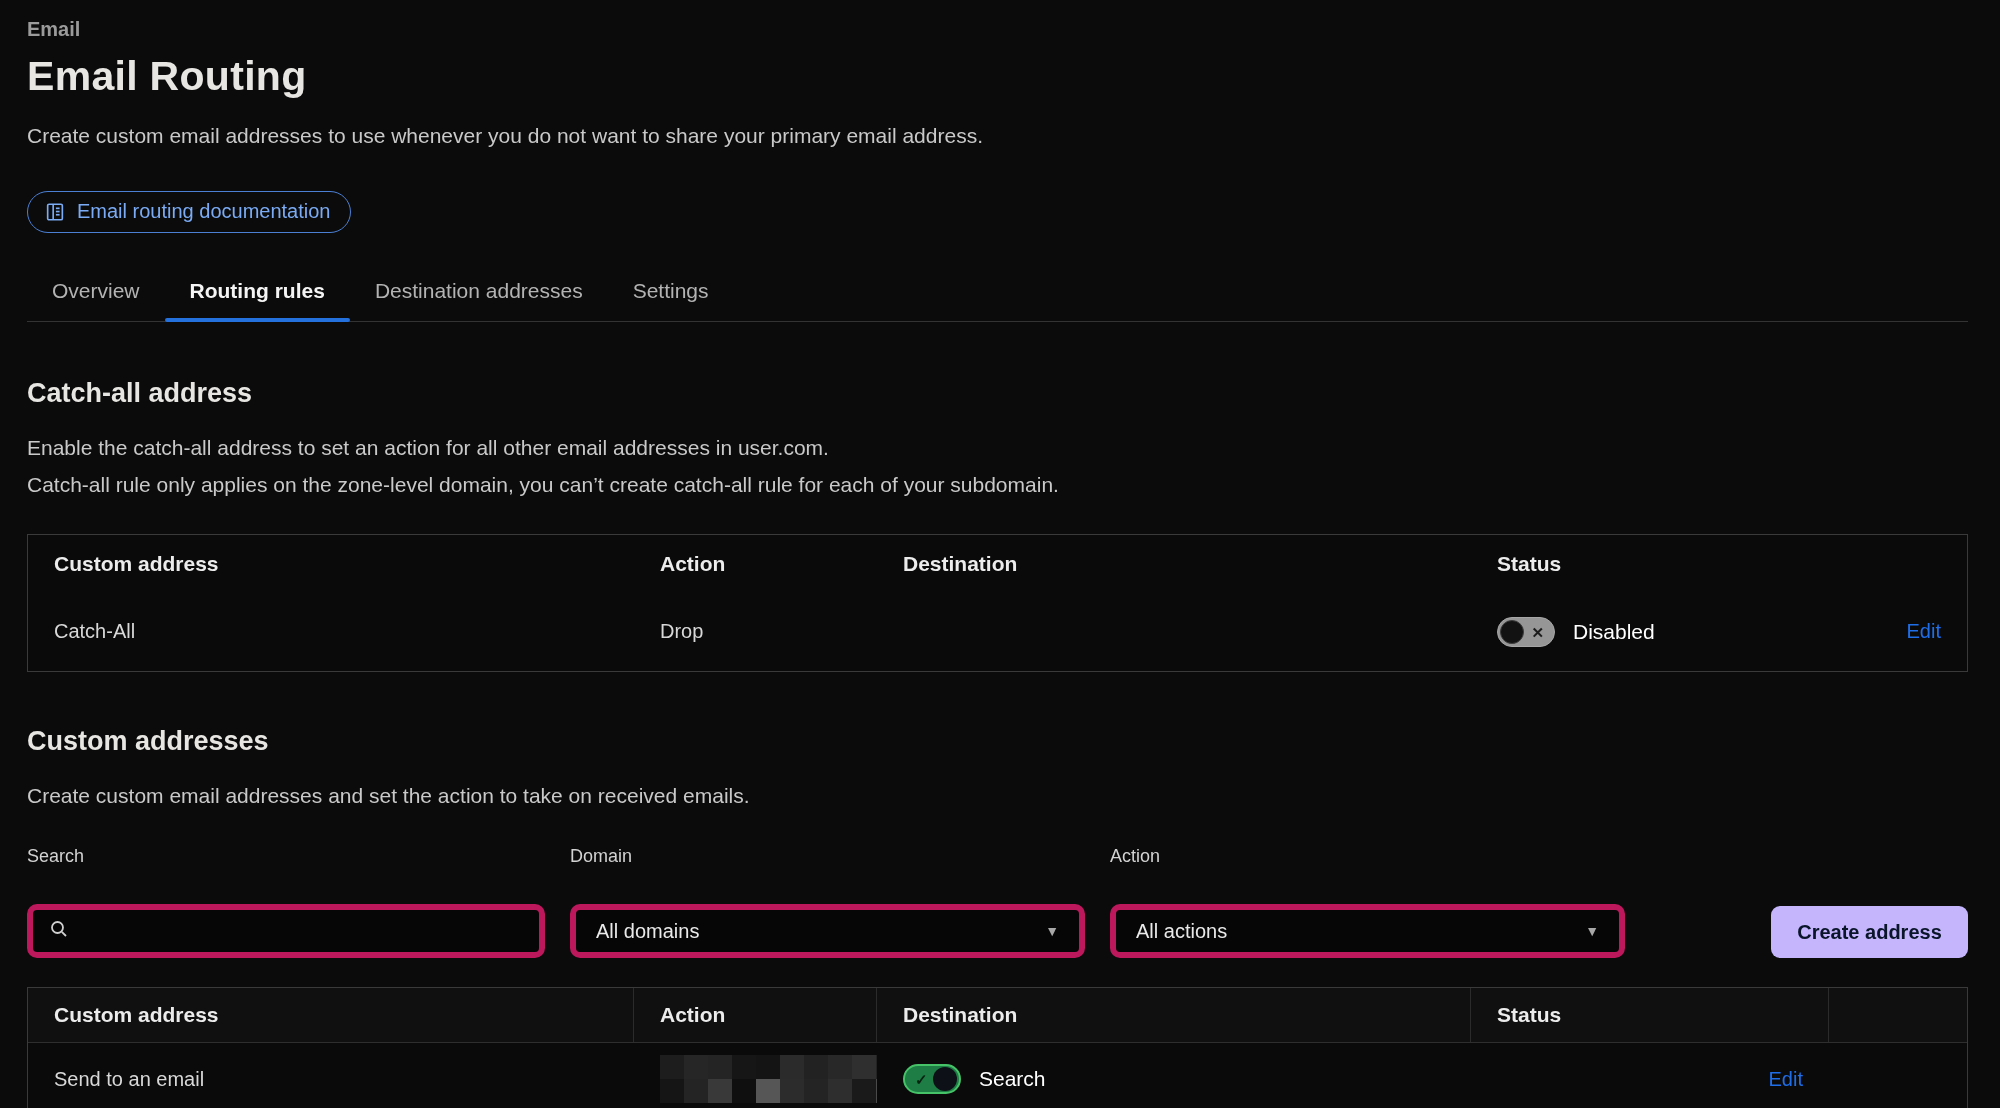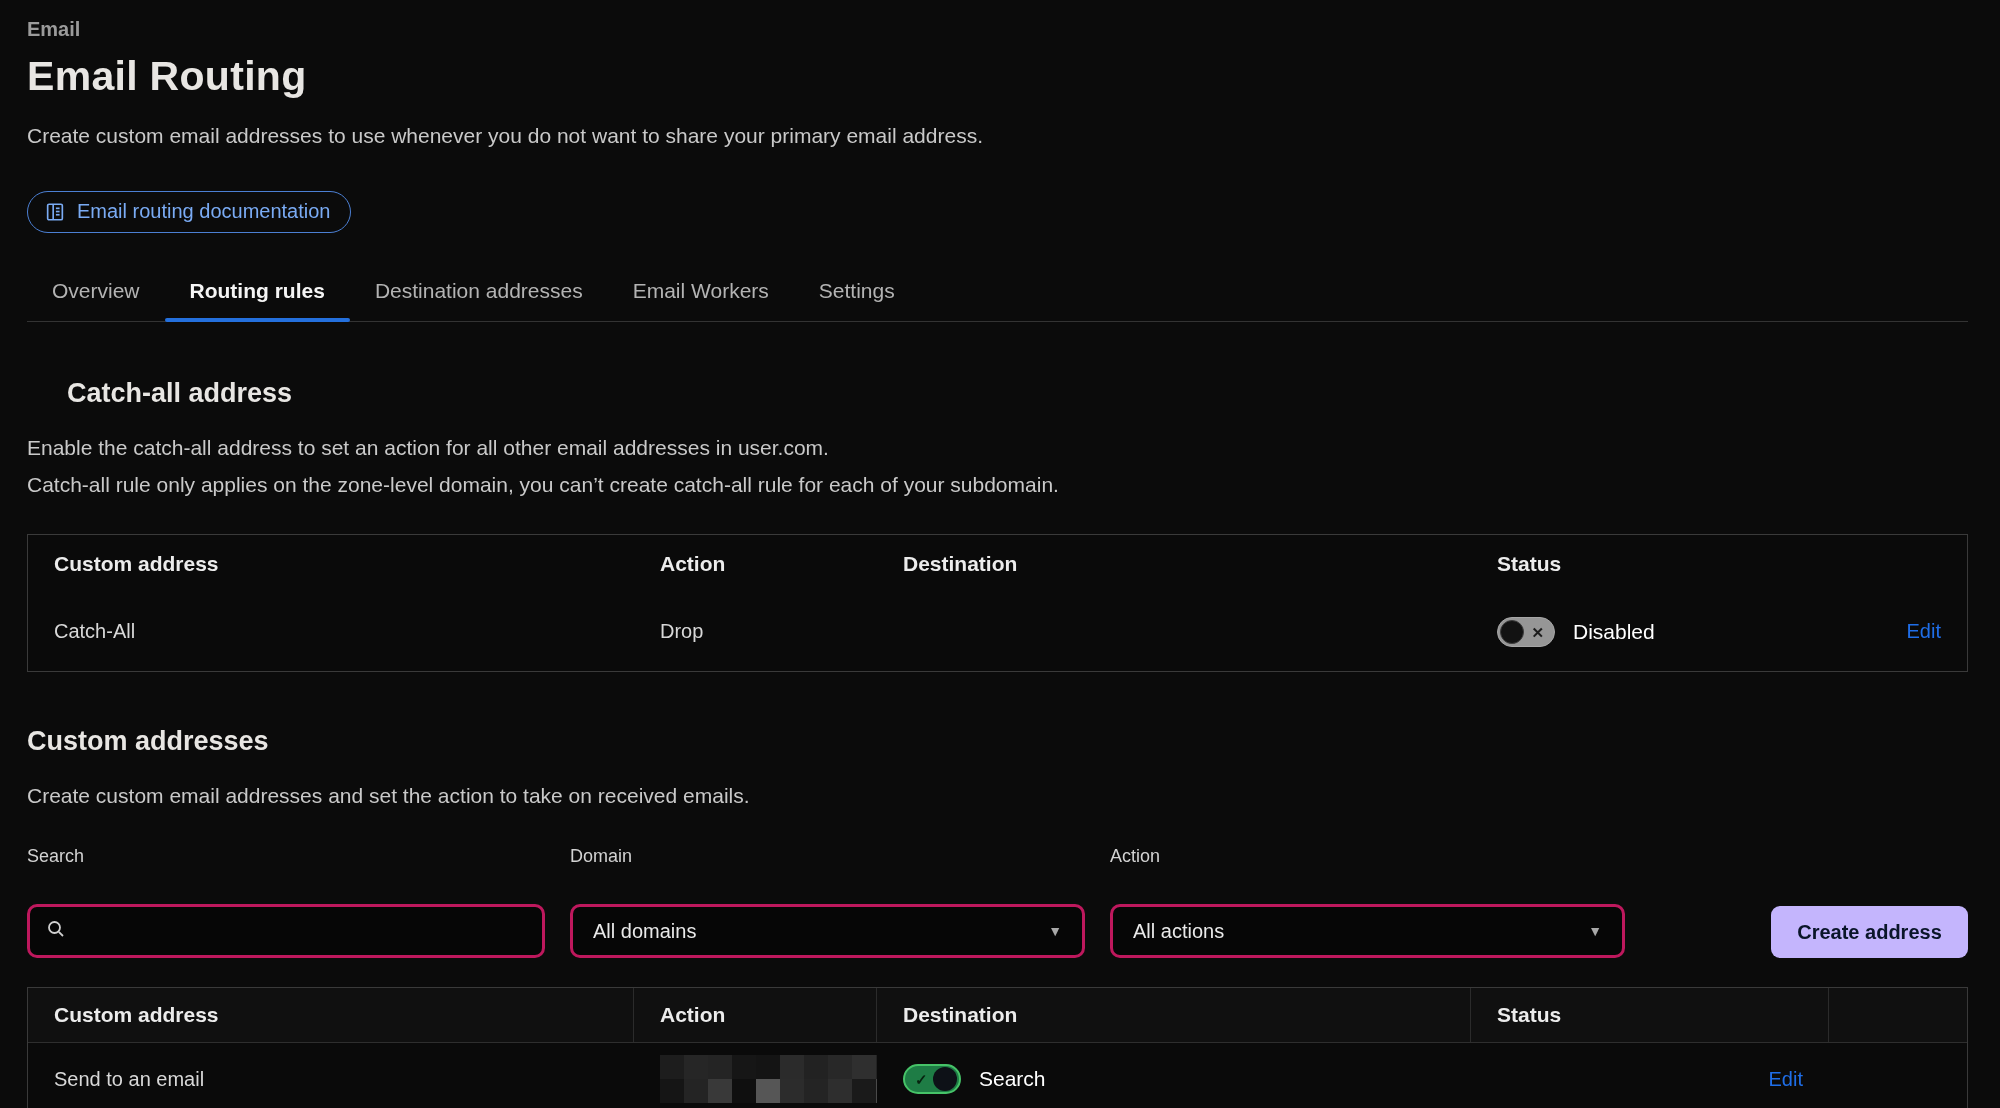--- a/index.html
+++ b/index.html
@@ -29,21 +29,21 @@
   .tabs { display: flex; margin-top: 34px; border-bottom: 1px solid #333; }
   .tab { position: relative; padding: 12px 25px 18px; font-size: 21px; color: #b3b3b3; cursor: pointer; }
   .tab.active { color: #f5f5f5; font-weight: 700; }
   .tab.active::after {
     content: ""; position: absolute; left: 0; right: 0; bottom: -1px;
     height: 4px; background: #2470dd; border-radius: 2px;
   }
 
   
   .section-heading { margin: 0; font-size: 27px; font-weight: 700; color: #e8e6e3; }
-  .catchall-heading { margin-top: 56px; margin-left: 40px; }
+  .catchall-heading { margin-top: 56px; }
   .section-desc { margin: 20px 0 0; font-size: 21px; line-height: 37px; color: #c9c9c9; }
 
   
   .table { border: 1px solid #3a3a3a; margin-top: 31px; background: #0a0a0a; }
   .trow { display: grid; grid-template-columns: 606px 243px 594px 358px 138px; align-items: center; }
   .cell { padding-left: 26px; font-size: 21px; overflow: hidden; white-space: nowrap; }
   .thead .cell { font-weight: 700; color: #ececec; }
   .tdata .cell { color: #d8d8d8; font-size: 20px; }
   .table1 .thead { height: 57px; }
   .table1 .tdata { height: 79px; }
@@ -68,21 +68,21 @@
   .toggle.off .glyph { right: 10px; color: #1c1c1c; }
   .toggle.on { background: #1e7c45; border: 2px solid #46c368; }
   .toggle.on .knob { right: 2px; top: 1px; background: #0d1117; }
   .toggle.on .glyph { left: 10px; color: #07230f; }
 
   
   .filters { display: flex; gap: 25px; margin-top: 32px; align-items: flex-end; }
   .filter-group { display: flex; flex-direction: column; gap: 24px; }
   .filter-label { font-size: 18px; color: #d2d2d2; margin-bottom: 13px; }
   .control {
-    height: 54px; background: #060606; border: 3px solid #be185d;
+    height: 54px; background: #060606; border: 6px solid #be185d;
     border-radius: 10px; display: flex; align-items: center;
   }
   .search-box { width: 518px; padding: 0 16px; gap: 10px; }
   .search-box input {
     flex: 1; background: transparent; border: none; outline: none;
     color: #e5e5e5; font-size: 20px; font-family: inherit;
   }
   .select { width: 515px; justify-content: space-between; padding: 0 20px; font-size: 20px; color: #e9e9e9; cursor: pointer; }
   .select .arrow { color: #a8a8a8; font-size: 14px; }
   .create-btn {
@@ -142,21 +142,20 @@
       </svg>
     </span>
     <span>Email routing documentation</span>
   </button>
 
   
   <nav class="tabs">
     <div class="tab">Overview</div>
     <div class="tab active">Routing rules</div>
     <div class="tab">Destination addresses</div>
-    <div class="tab">Email Workers</div>
     <div class="tab">Settings</div>
   </nav>
 
   
   <h2 class="section-heading catchall-heading">Catch-all address</h2>
   <p class="section-desc"><span>Enable the catch-all address to set an action for all other email addresses in user.com.</span><br>
   <span>Catch-all rule only applies on the zone-level domain, you can’t create catch-all rule for each of your subdomain.</span></p>
 
   <div class="table table1">
     <div class="trow thead">

